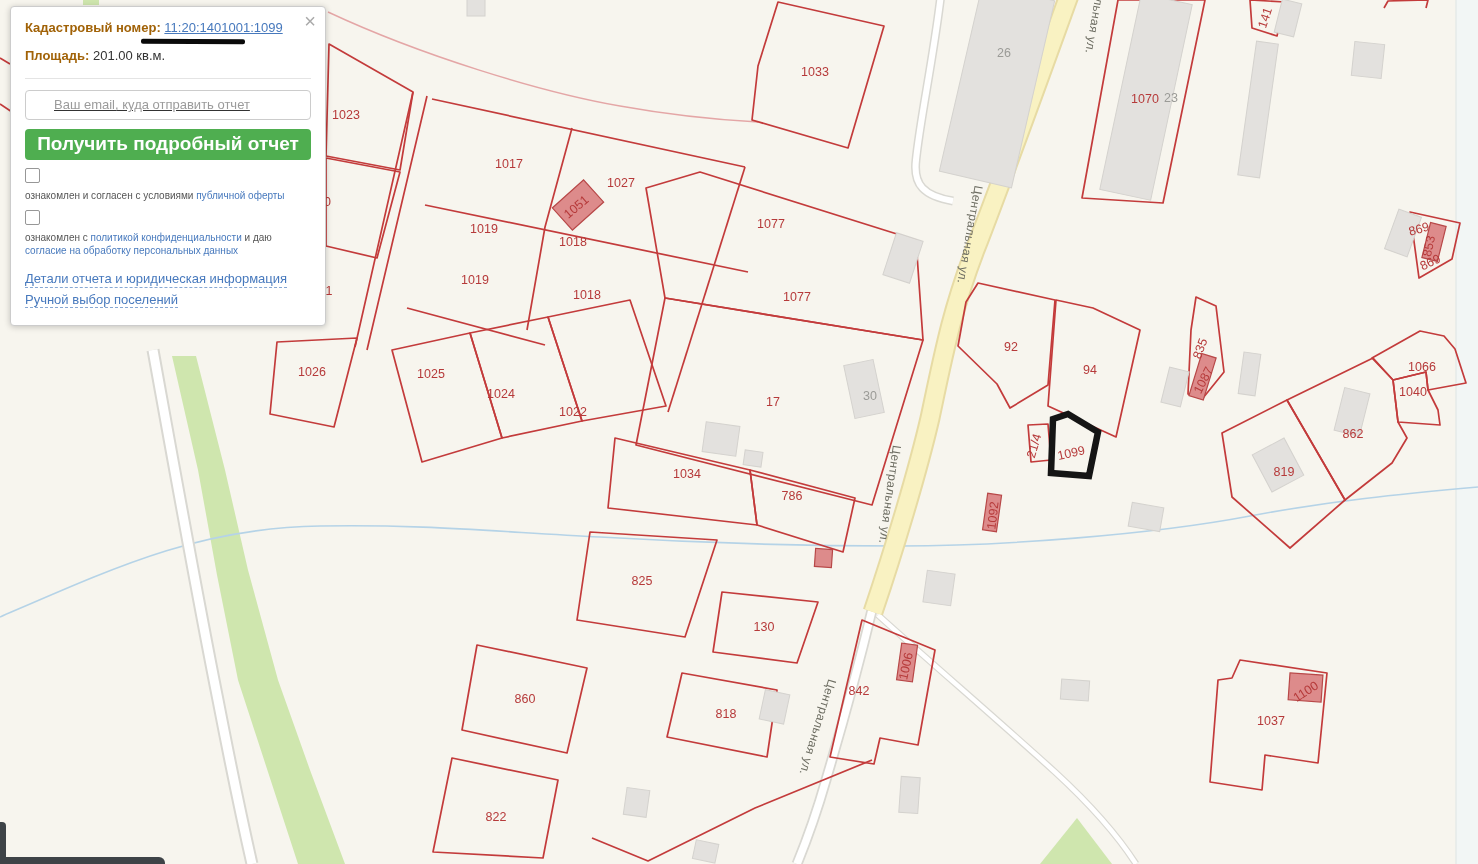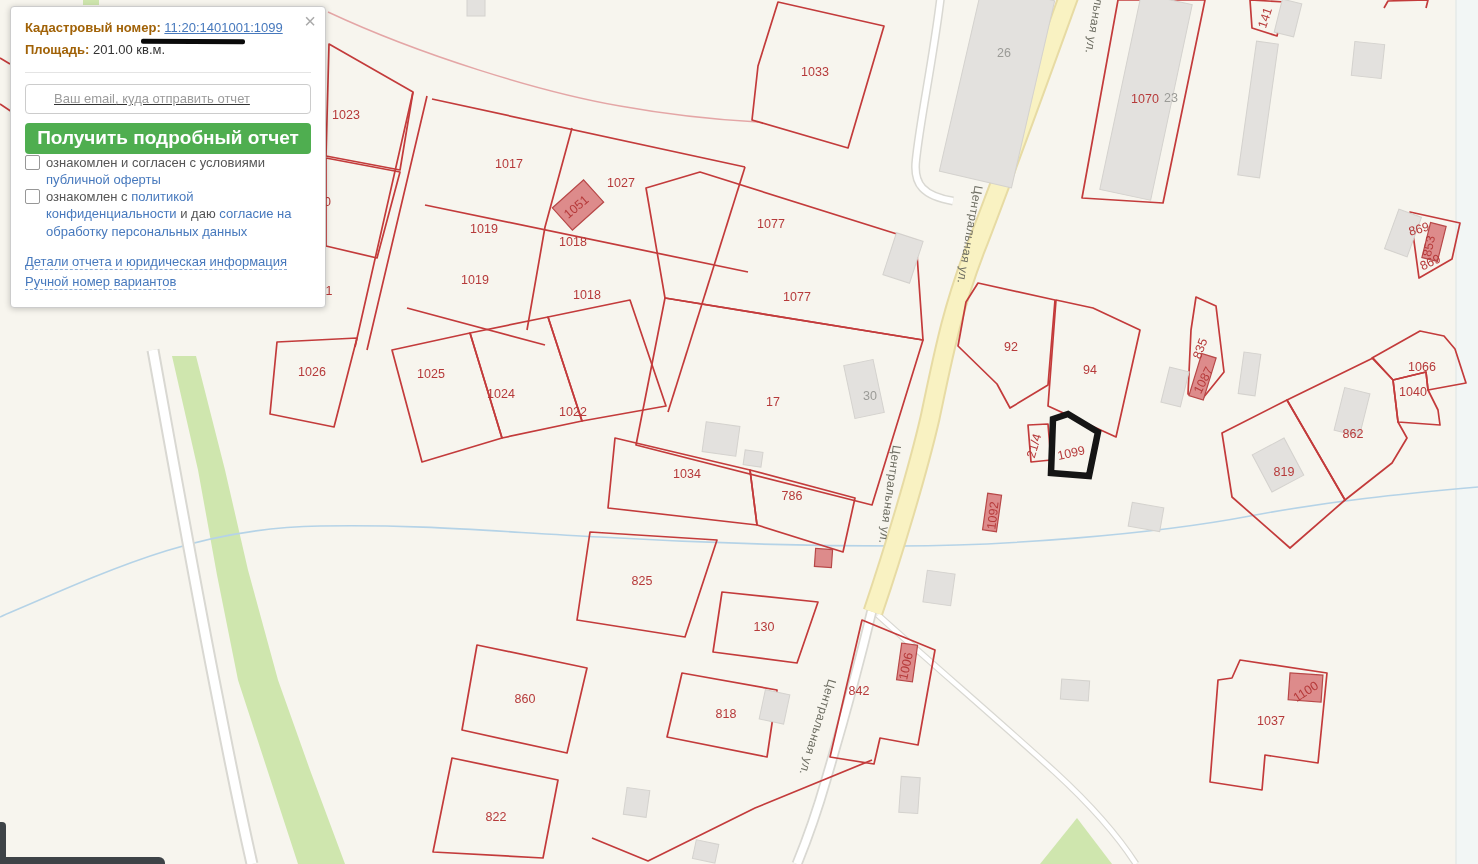--- a/index.html
+++ b/index.html
@@ -30,33 +30,33 @@
     position:absolute;left:10px;top:6px;width:316px;z-index:10;box-sizing:border-box;
     background:#fff;border:1px solid #ccc;border-radius:4px;
     box-shadow:0 1px 6px rgba(0,0,0,.22);
     padding:12px 14px 12px;font-size:13px;color:#333;line-height:1.38;
   }
   #panel b{color:#a16207;}
   .plink{color:var(--c-link_blue,#4779bd);text-decoration:underline;cursor:pointer;}
   .cad-line{position:relative;padding-right:14px;}
   #cad-marker{position:absolute;left:116px;top:20px;width:104px;height:4.5px;background:#0a0a0a;border-radius:2px;transform:rotate(.4deg);}
   .pblock{margin-top:9px;}
-  .area-line{margin-top:4px;}
+  .area-line{margin-top:10px;}
   #panel hr{border:none;border-top:1px solid #e4e4e4;margin:13px 0 11px;}
   #email-input{
     width:100%;height:30px;box-sizing:border-box;border:1px solid #ccc;border-radius:4px;
     padding:0 28px;font-size:13px;font-family:"Liberation Sans",sans-serif;color:#333;outline:none;text-decoration:underline;
   }
   #email-input::placeholder{color:#9b9b9b;}
   #report-btn{
     margin-top:9px;width:100%;height:31px;border:none;border-radius:4px;cursor:pointer;
     background:var(--c-button_green,#4fae50);color:#fff;font-weight:bold;font-size:19px;
     font-family:"Liberation Sans",sans-serif;
   }
-  .cb-row{display:flex;gap:6px;font-size:13px;color:#555;line-height:1.32;}
+  .cb-row{display:flex;gap:6px;margin-top:7px;font-size:10px;color:#555;line-height:1.32;flex-direction:column;}
   .cb{width:13px;height:13px;flex:none;margin-top:1px;background:#fff;border:1px solid #979797;border-radius:2px;cursor:pointer;}
   .cb-row .plink{text-decoration:none;}
   .panel-links{text-align:left;margin-top:15px;line-height:1.1;}
   .dashed-link{
     display:inline-block;color:var(--c-link_blue,#4779bd);font-size:13px;cursor:pointer;
     border-bottom:1px dashed rgba(71,121,189,.65);margin-bottom:5px;
   }
   #close-btn{position:absolute;right:9px;top:4px;font-size:20px;color:#a9a9a9;cursor:pointer;line-height:1;}
   
   #bottom-bar{position:absolute;left:0;bottom:0;width:165px;height:7px;background:#3e4347;border-top-right-radius:6px;z-index:5;}
@@ -265,18 +265,18 @@
     <span>
       <span>ознакомлен с</span>
       <a class="plink">политикой конфиденциальности</a>
       <span>и даю</span>
       <a class="plink">согласие на обработку персональных данных</a>
     </span>
   </div>
 
   <div class="panel-links">
     <span class="dashed-link">Детали отчета и юридическая информация</span><br>
-    <span class="dashed-link">Ручной номер вариантов</span>
+    <span class="dashed-link">Ручной выбор поселений</span>
   </div>
 </div>
 
 <div id="bottom-bar"></div>
 <div id="bottom-sliver"></div>
 
 </body></html>

